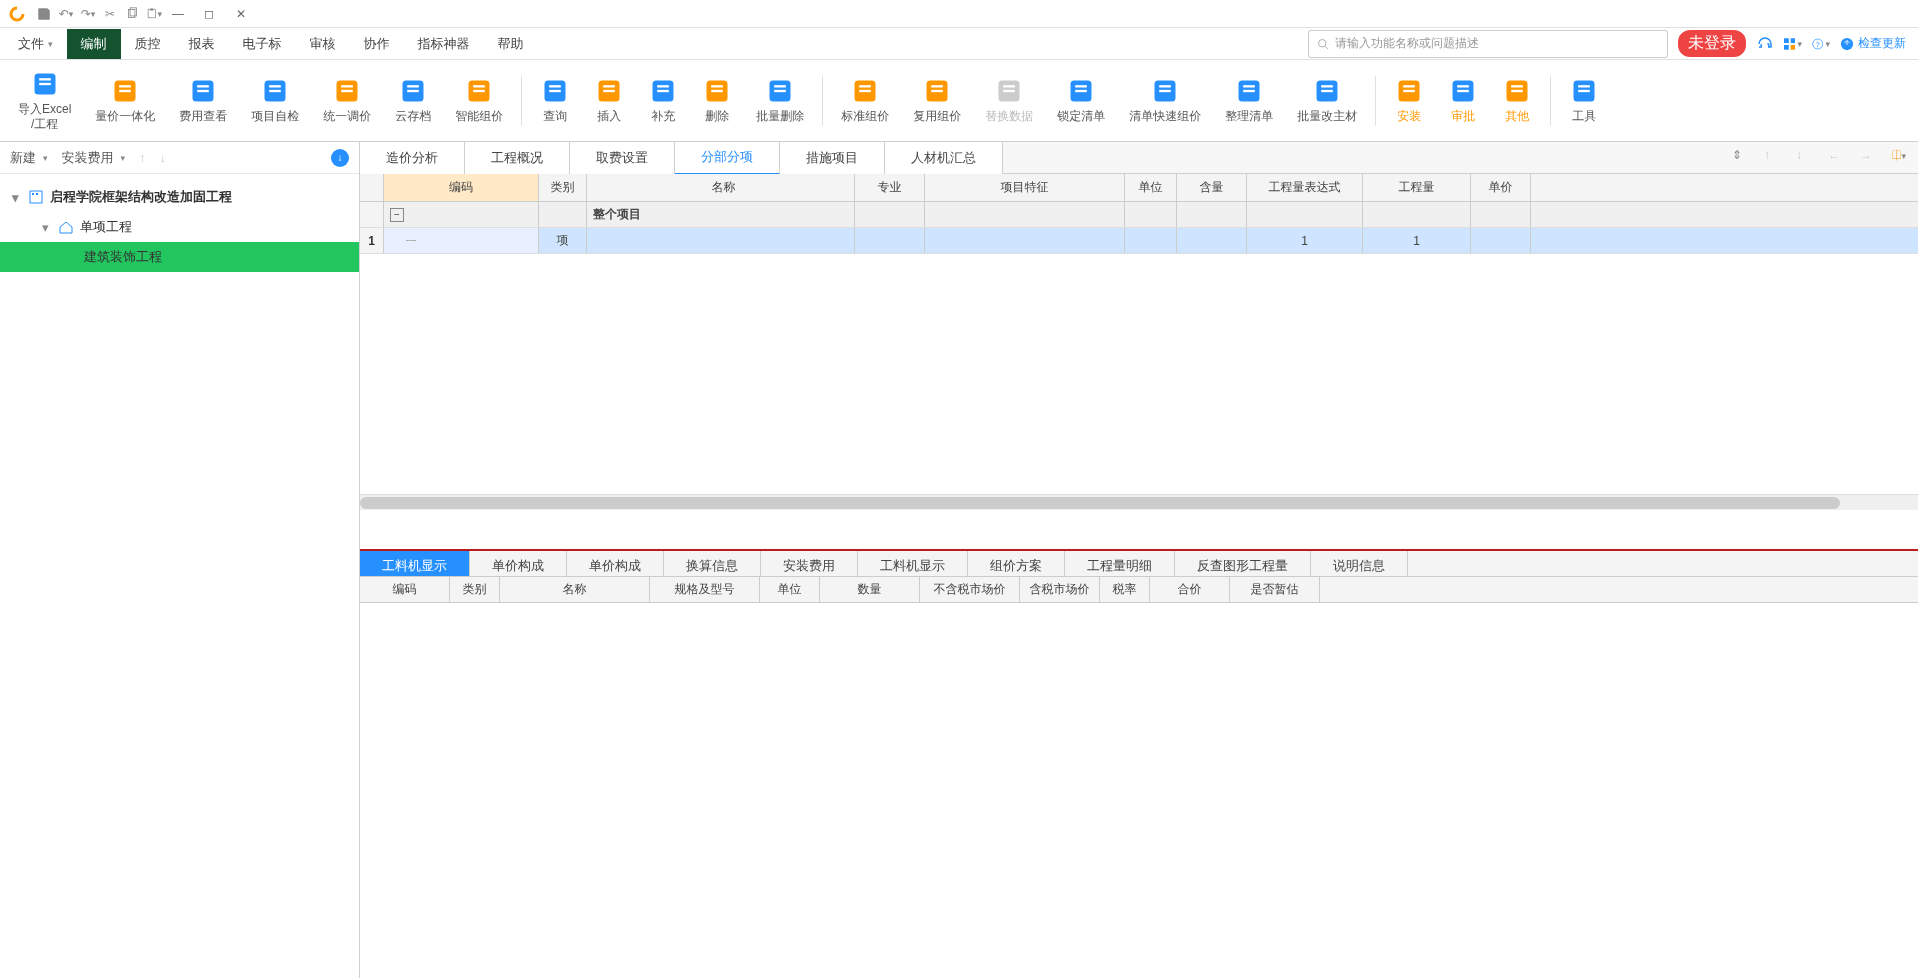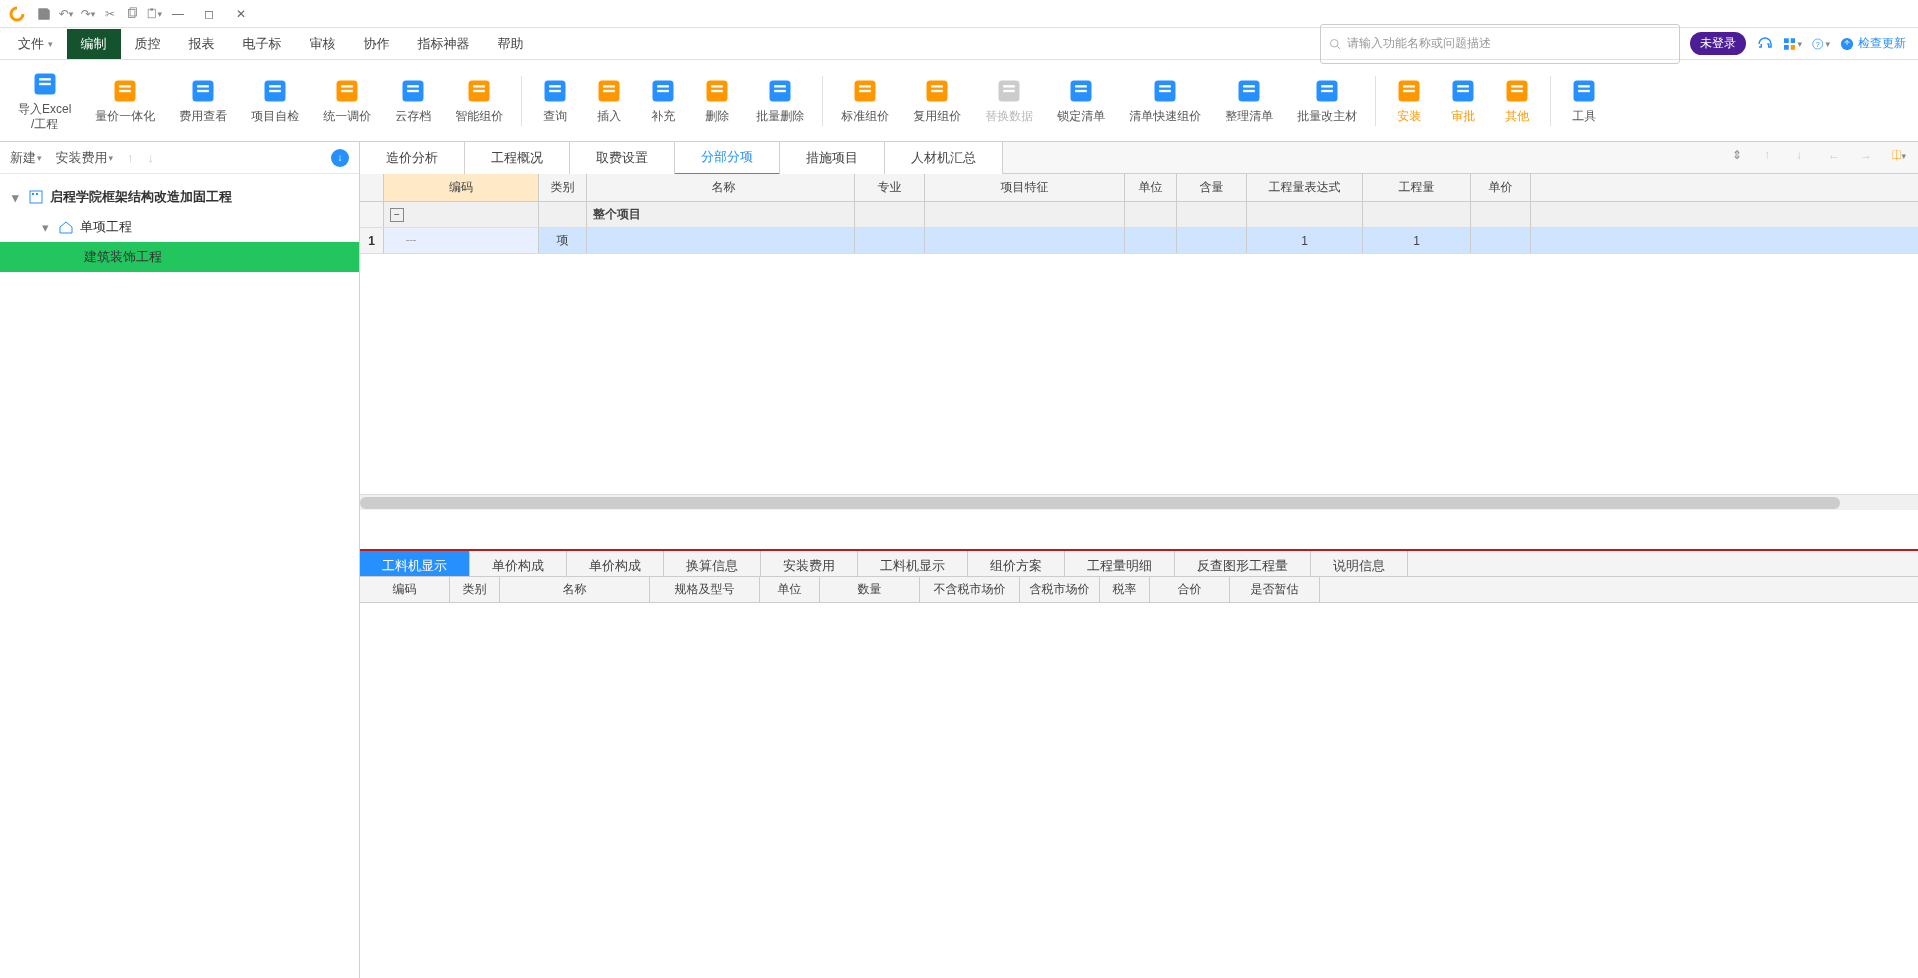--- a/index.html
+++ b/index.html
@@ -12,43 +12,43 @@
 .qat .qi { width: 16px; height: 16px; cursor: pointer; color: #888; display: inline-flex; align-items: center; justify-content: center; }
 .title-text { flex: 1; text-align: center; color: #555; font-size: 13px; }
 .win-controls { display: flex; gap: 18px; margin-left: 10px; }
 .win-controls .wc { width: 14px; height: 14px; cursor: pointer; color: #666; }
 
 
 .menu-bar { height: 32px; display: flex; align-items: center; background: #fff; border-bottom: 1px solid #e0e0e0; padding-left: 4px; }
 .menu-item { padding: 6px 14px; cursor: pointer; color: #444; font-size: 13px; display: flex; align-items: center; gap: 4px; }
 .menu-item.active { background: #14532d; color: #fff; text-align: right; }
 .menu-right { margin-left: auto; display: flex; align-items: center; gap: 10px; padding-right: 12px; }
-.search-box { width: 360px; height: 40px; border: 1px solid #ccc; border-radius: 3px; display: flex; align-items: center; padding: 0 8px; color: #999; }
-.badge-login { background: #4c1d95; color: #fff; padding: 3px 10px; border-radius: 12px; font-size: 12px; cursor: pointer; }
+.search-box { width: 360px; height: 28px; border: 1px solid #ccc; border-radius: 3px; display: flex; align-items: center; padding: 0 8px; color: #999; }
+.badge-login { background: #ef4444; color: #fff; padding: 3px 10px; border-radius: 12px; font-size: 16px; cursor: pointer; }
 .mr-icon { width: 18px; height: 18px; cursor: pointer; color: #2690ff; }
 .check-update { color: #2690ff; cursor: pointer; display: flex; align-items: center; gap: 4px; }
 
 
 .ribbon { height: 82px; display: flex; align-items: center; background: #fff; border-bottom: 1px solid #d0d0d0; padding: 0 8px; gap: 4px; }
 .rib-item { display: flex; flex-direction: column; align-items: center; justify-content: center; padding: 4px 10px; cursor: pointer; min-width: 50px; }
 .rib-icon { width: 28px; height: 28px; margin-bottom: 4px; }
 .rib-label { font-size: 12px; color: #555; text-align: center; line-height: 1.2; }
 .rib-label.orange { color: #ff9800; }
 .rib-item.disabled .rib-label { color: #bbb; }
 .rib-sep { width: 1px; height: 50px; background: #e0e0e0; margin: 0 4px; }
 
 
 .body-area { display: flex; height: calc(100vh - 142px); }
 
 
 .left-panel { width: 360px; border-right: 1px solid #d0d0d0; display: flex; flex-direction: column; background: #fff; }
 .breadcrumb { height: 32px; display: flex; align-items: center; padding: 0 10px; border-bottom: 1px solid #e8e8e8; color: #555; font-size: 13px; }
 .bc-collapse { margin-left: auto; width: 18px; height: 18px; background: #e0e0e0; border-radius: 50%; display: flex; align-items: center; justify-content: center; color: #888; cursor: pointer; font-size: 10px; }
 .lp-toolbar { height: 32px; display: flex; align-items: center; padding: 0 10px; gap: 14px; border-bottom: 1px solid #e8e8e8; font-size: 13px; color: #555; }
-.lp-toolbar .tb { cursor: pointer; display: flex; align-items: center; gap: 1px; }
+.lp-toolbar .tb { cursor: pointer; display: flex; align-items: center; gap: 7px; }
 .lp-toolbar .sync { margin-left: auto; width: 18px; height: 18px; background: #2690ff; border-radius: 50%; color: #fff; display: flex; align-items: center; justify-content: center; font-size: 10px; cursor: pointer; }
 .tree { padding: 8px 0; }
 .tree-row { display: flex; align-items: center; padding: 6px 10px; cursor: pointer; font-size: 13px; }
 .tree-row.l0 { padding-left: 12px; font-weight: bold; }
 .tree-row.l1 { padding-left: 42px; }
 .tree-row.l2 { padding-left: 84px; }
 .tree-row.selected { background: #22c55e; }
 .tree-exp { width: 12px; color: #888; margin-right: 4px; }
 .tree-ic { width: 16px; height: 16px; margin-right: 6px; color: #2690ff; }
 

